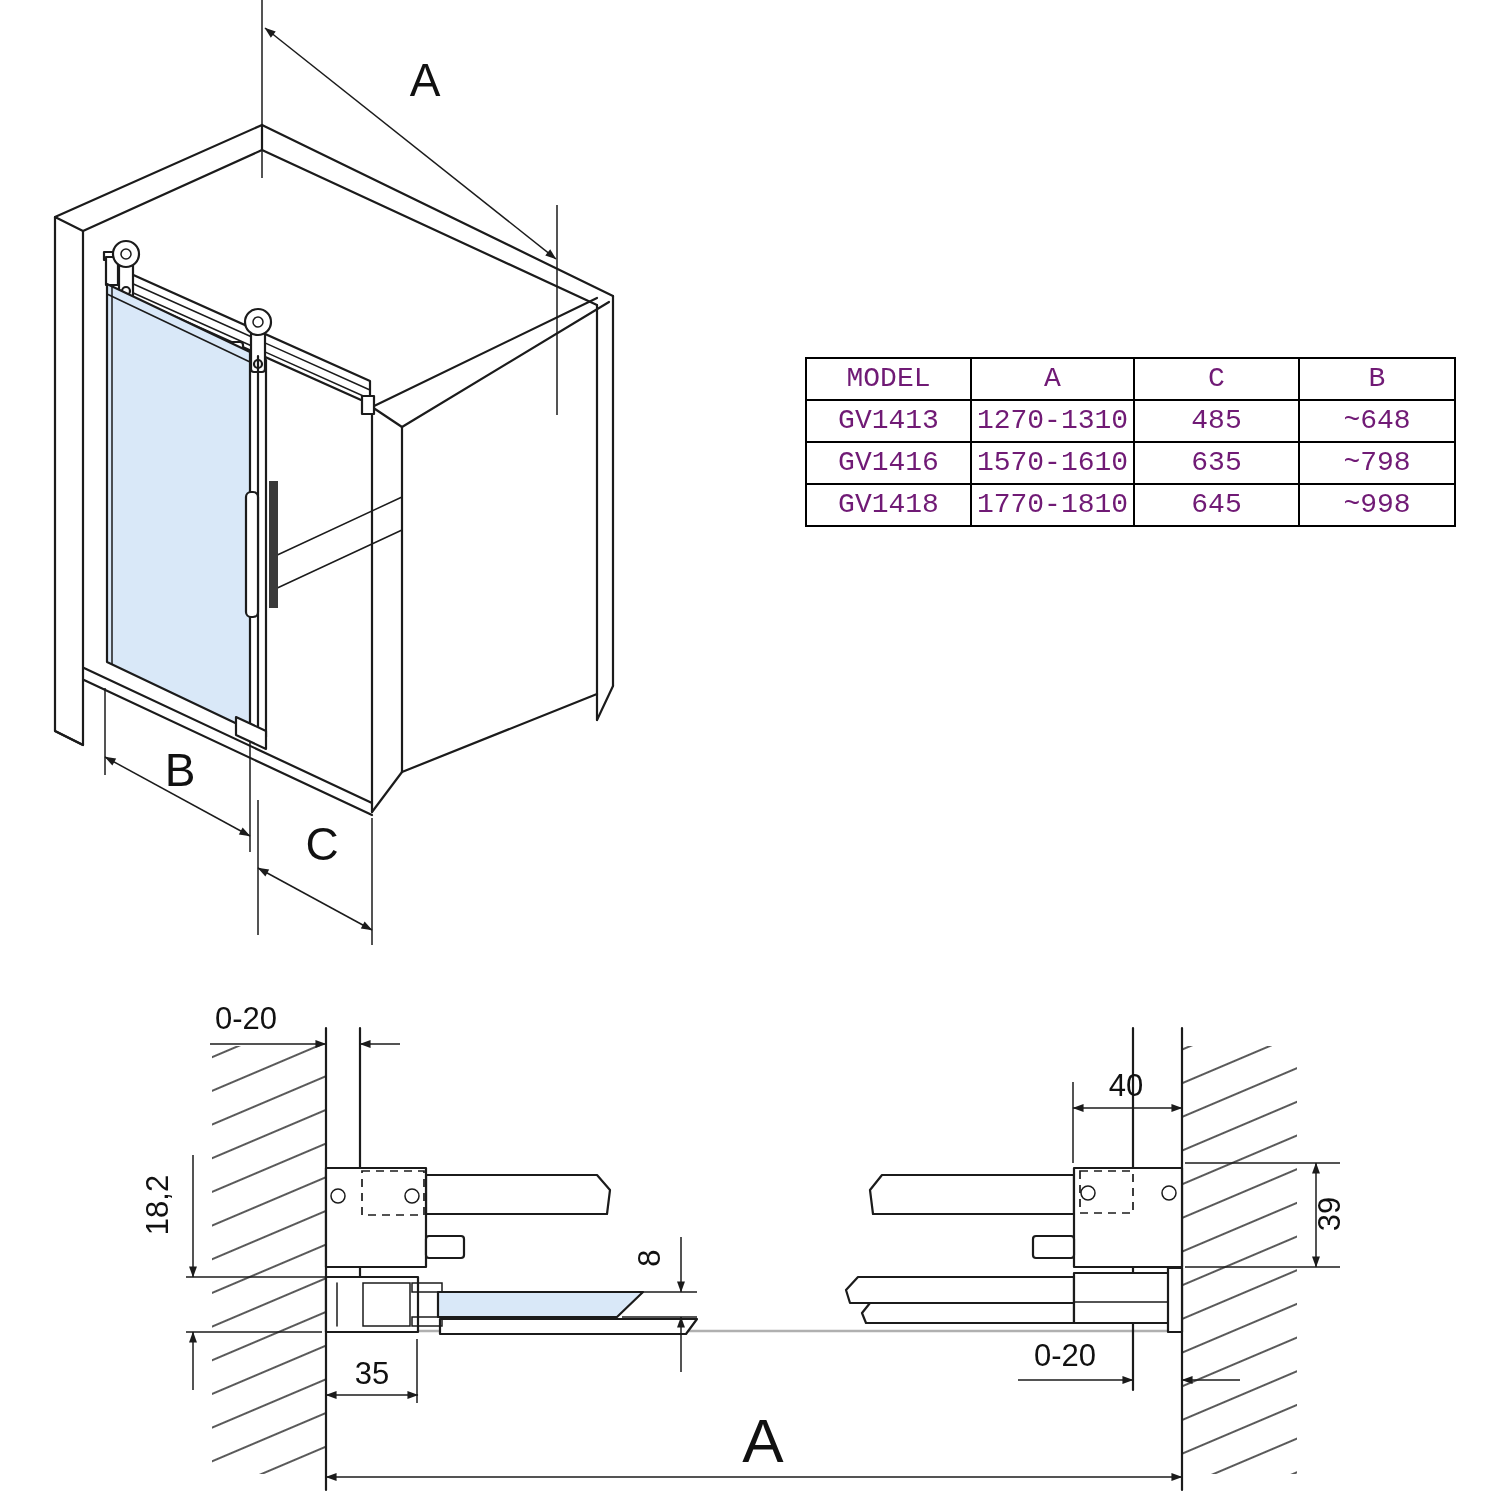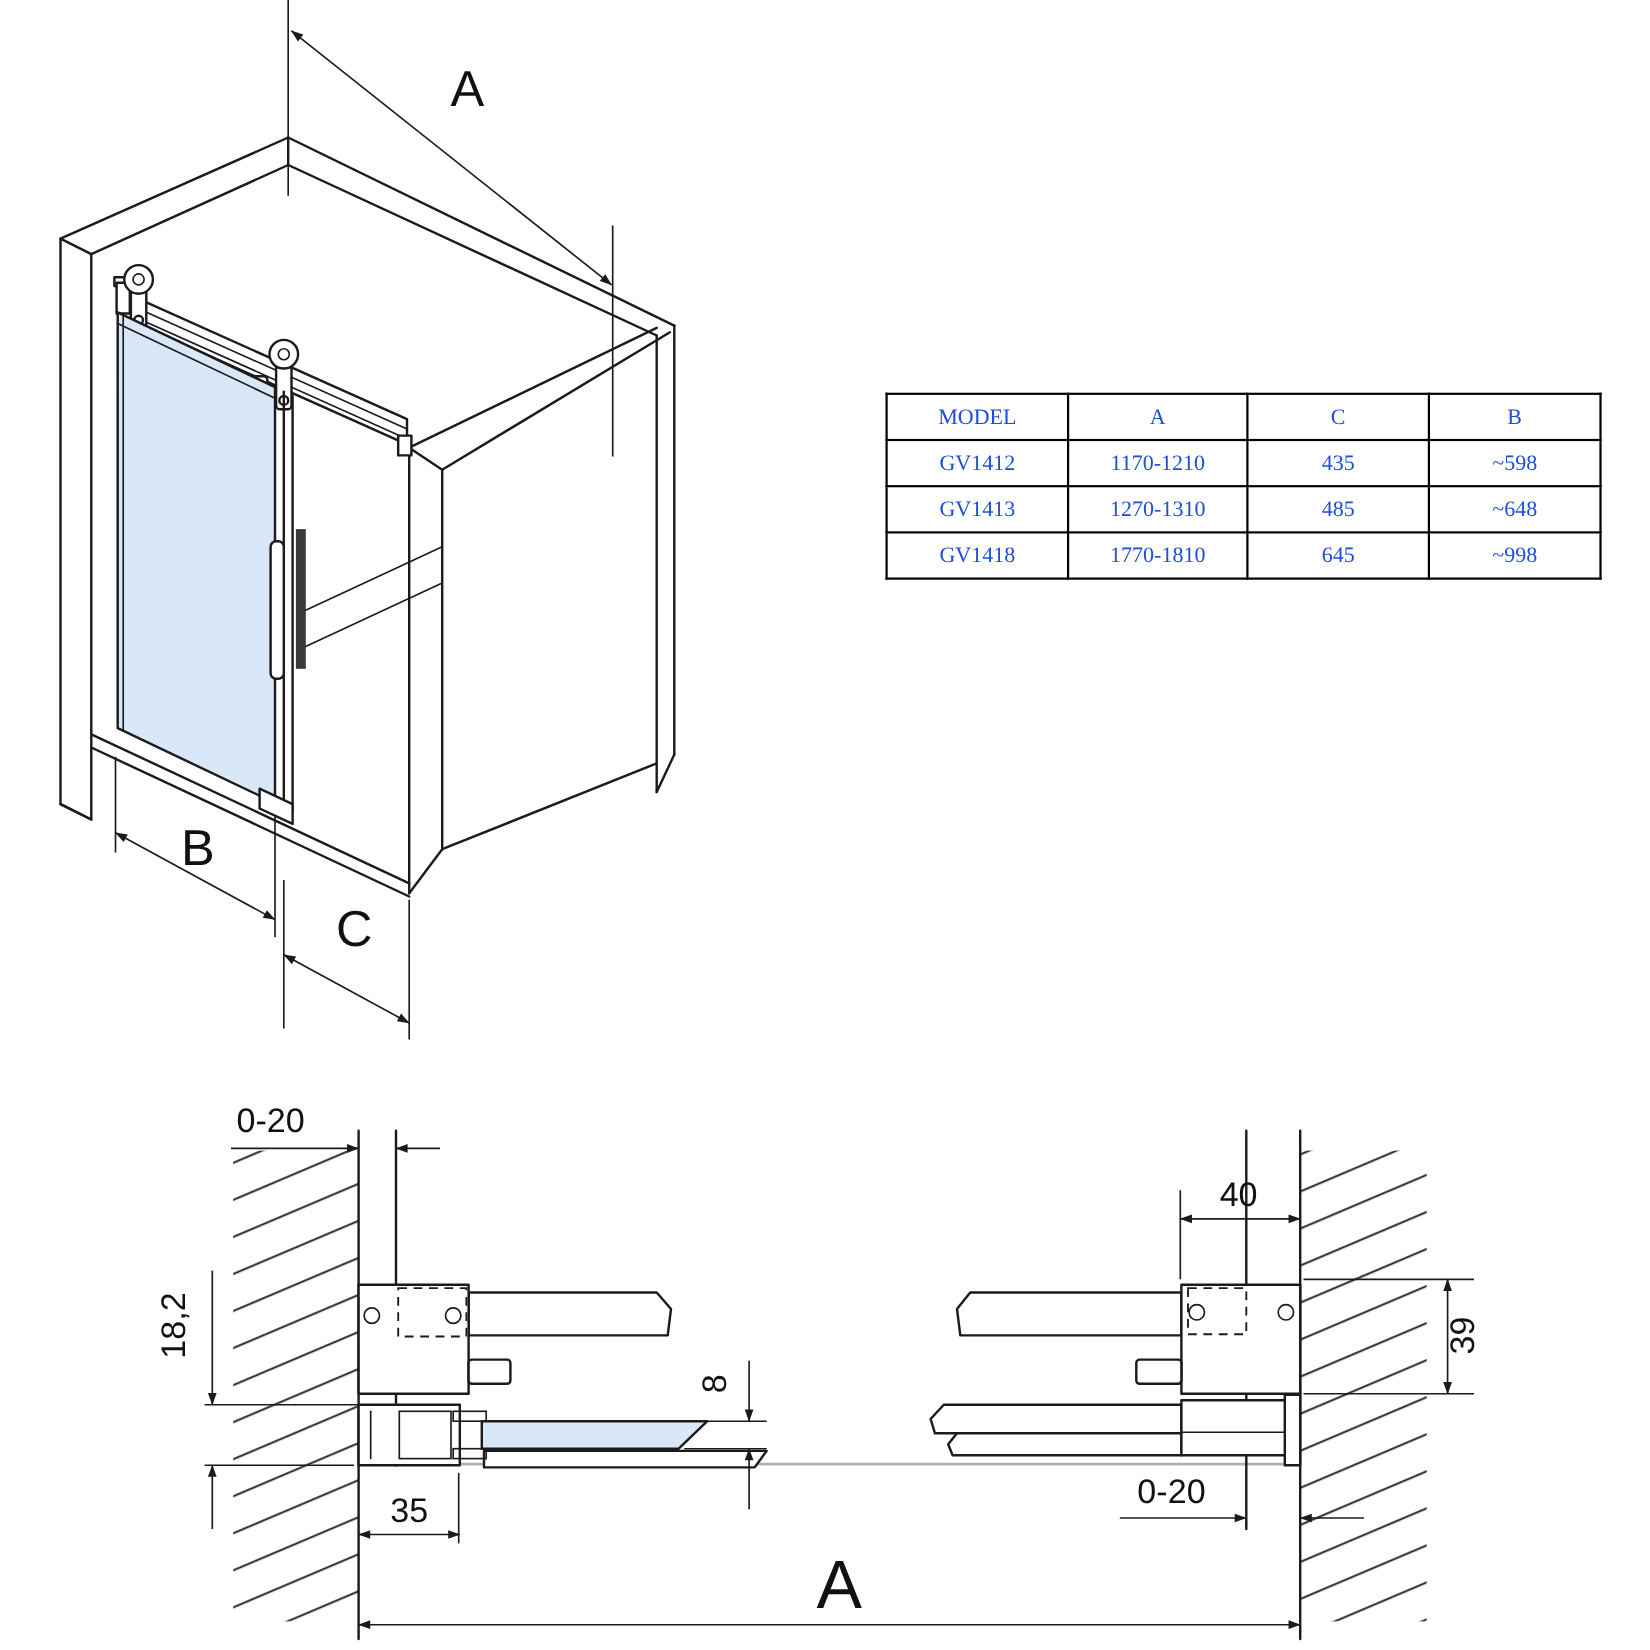--- a/index.html
+++ b/index.html
@@ -13,21 +13,21 @@
   .dim {stroke:#1b1b1b;stroke-width:1.5;fill:none;}
   .dash{stroke:#1b1b1b;stroke-width:1.7;fill:none;stroke-dasharray:8 6;}
   .glass{fill:#d9e8f8;stroke:#1b1b1b;stroke-width:2.2;stroke-linejoin:round;}
   .grey{stroke:#b0b0b0;stroke-width:2.5;fill:none;}
   .seal{fill:#3a3a3a;stroke:none;}
   .dimtxt{font-family:"Liberation Sans", sans-serif;font-size:31px;fill:#111;}
   .biglbl{font-family:"Liberation Sans", sans-serif;font-size:46px;fill:#111;}
   .hugelbl{font-family:"Liberation Sans", sans-serif;font-size:62px;fill:#111;}
   
   table.sizes{position:absolute;left:805px;top:357px;border-collapse:collapse;
-              font-family:Liberation Serif, serif;font-size:20px;color:#1d4ed8;
+              font-family:Liberation Mono, monospace;font-size:28px;color:#701a75;
               table-layout:fixed;}
   table.sizes td,table.sizes th{border:2.5px solid #000;text-align:center;vertical-align:middle;
               height:40px;padding:0;font-weight:normal;line-height:1;}
   table.sizes col.c1{width:165px;} table.sizes col.c2{width:163px;}
   table.sizes col.c3{width:165px;} table.sizes col.c4{width:156px;}
 </style>
 </head>
 <body>
 
 <div class="canvas">
@@ -238,30 +238,30 @@
         <col class="c4">
       </colgroup>
   <tbody>
         <tr>
     <th>MODEL</th>
     <th>A</th>
     <th>C</th>
     <th>B</th>
   </tr>
   <tr>
-    <td>GV1412</td>
-    <td>1170-1210</td>
-    <td>435</td>
-    <td>~598</td>
-  </tr>
-  <tr>
     <td>GV1413</td>
     <td>1270-1310</td>
     <td>485</td>
     <td>~648</td>
+  </tr>
+  <tr>
+    <td>GV1416</td>
+    <td>1570-1610</td>
+    <td>635</td>
+    <td>~798</td>
   </tr>
   <tr>
     <td>GV1418</td>
     <td>1770-1810</td>
     <td>645</td>
     <td>~998</td>
   </tr>
 </tbody>
     </table>
 

